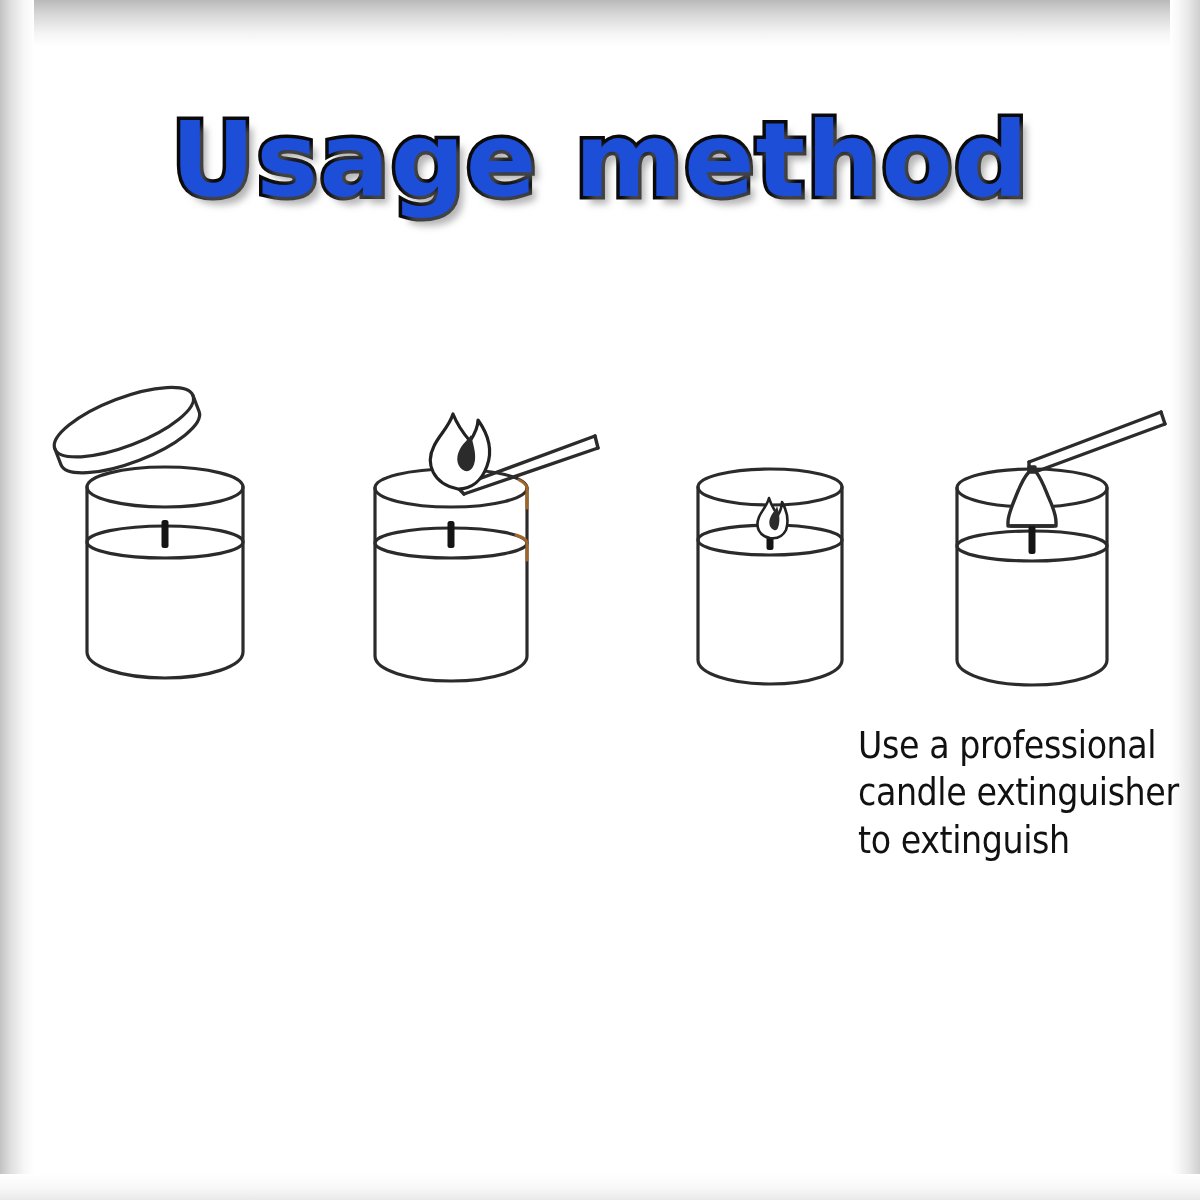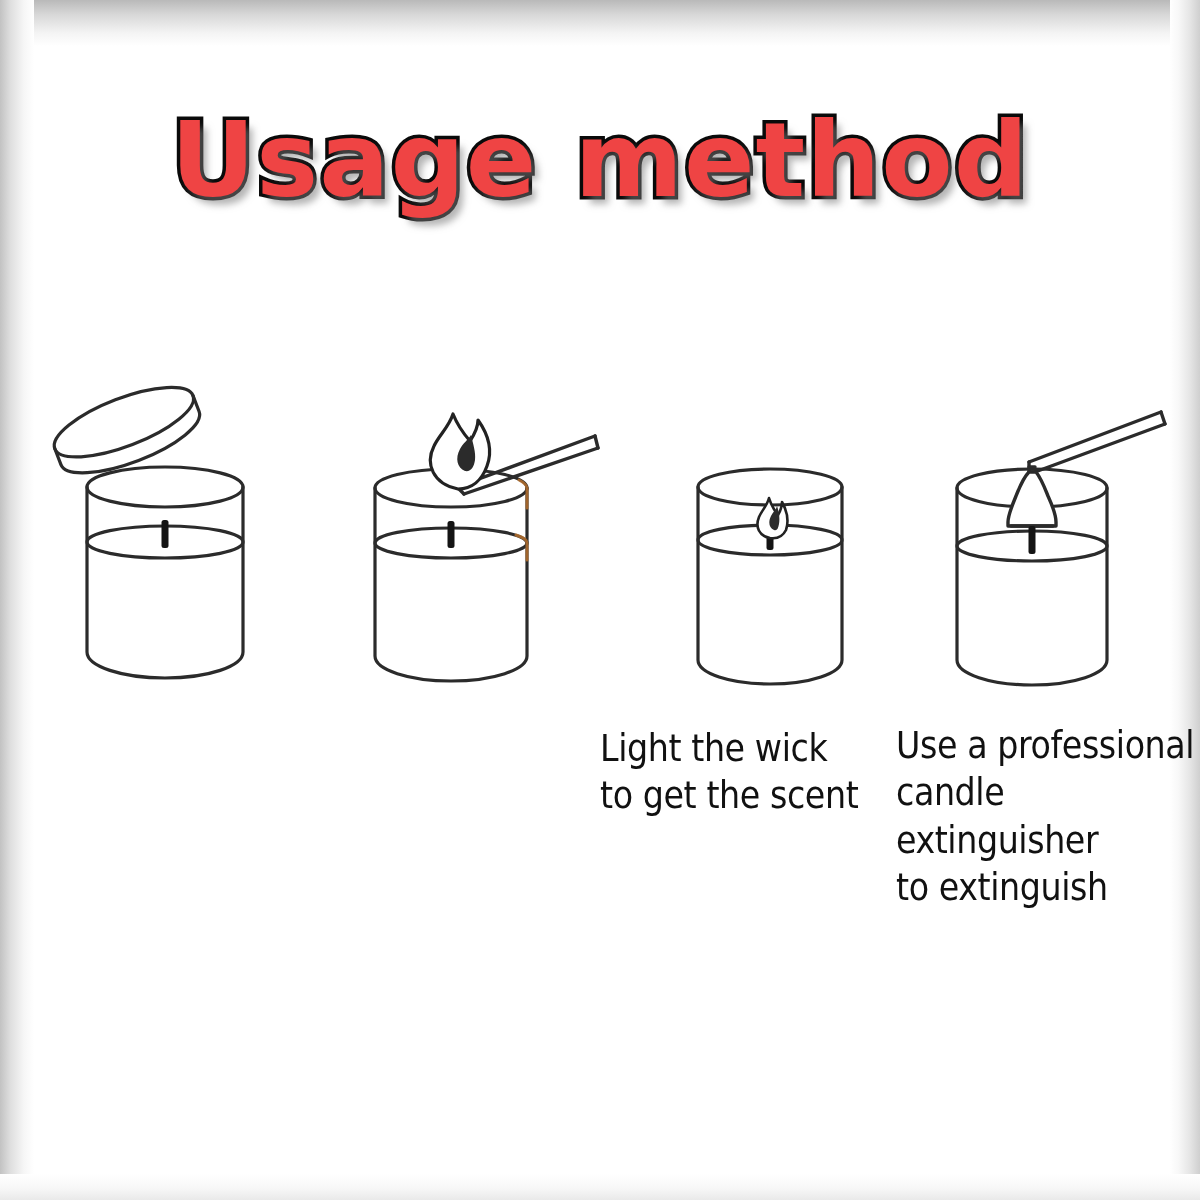--- a/index.html
+++ b/index.html
@@ -49,21 +49,21 @@
     width: 1200px;
     text-align: center;
   }
   #title {
     display: inline-block;
     font-family: "DejaVu Sans", sans-serif;
     font-weight: bold;
     font-size: 104px;
     line-height: 1.0;
     letter-spacing: 1px;
-    color: #ef4444;
+    color: #1d4ed8;
     -webkit-text-stroke: 7px #0a0a0a;
     paint-order: stroke fill;
     text-shadow: 7px 8px 7px rgba(120,120,120,0.55);
   }
 
   
   .panel {
     position: absolute;
   }
   .panel svg {
@@ -77,21 +77,21 @@
     font-family: "DejaVu Sans Condensed", "Liberation Sans Narrow", "Liberation Sans", sans-serif;
     font-size: 37px;
     line-height: 1.28;
     color: #111111;
     white-space: pre-line;
     letter-spacing: -0.4px;
   }
   #caption-1 { left: 33px;  top: 757px; }
   #caption-2 { left: 328px; top: 757px; }
   #caption-3 { left: 600px; top: 725px; }
-  #caption-4 { left: 896px; top: 722px; }
+  #caption-4 { left: 858px; top: 722px; }
 </style>
 </head>
 <body>
 
 <div id="page">
 
   <div class="edge edge-top"></div>
   <div class="edge edge-left"></div>
   <div class="edge edge-right"></div>
   <div class="edge edge-bottom"></div>
@@ -215,19 +215,17 @@
                  L 131 124
                  C 131 117, 128 109, 123 98
                  C 119 88, 116 80, 111 74 Z"></path>
         <path d="M86 128 L128 128"></path>
       </g>
 
       <rect x="103.5" y="128" width="7" height="28" rx="2.5" fill="#141414"></rect>
     </svg>
   </div>
 
-  <div class="caption" id="caption-3">Light the wick
-to get the scent</div>
   <div class="caption" id="caption-4">Use a professional
 candle extinguisher
 to extinguish</div>
 
 </div>
 
 </body></html>

